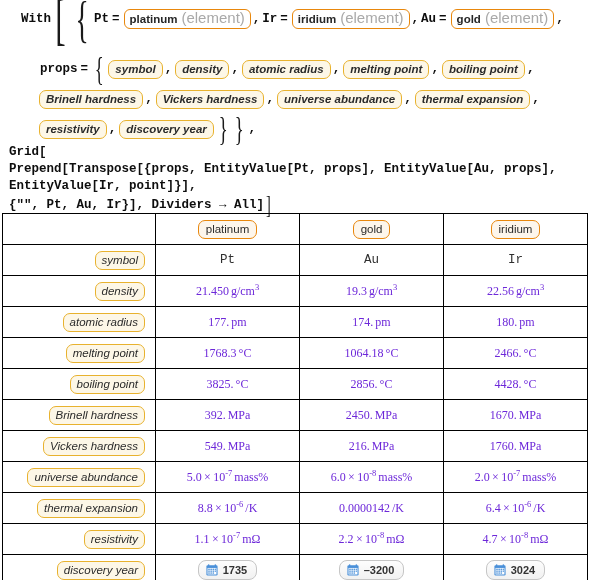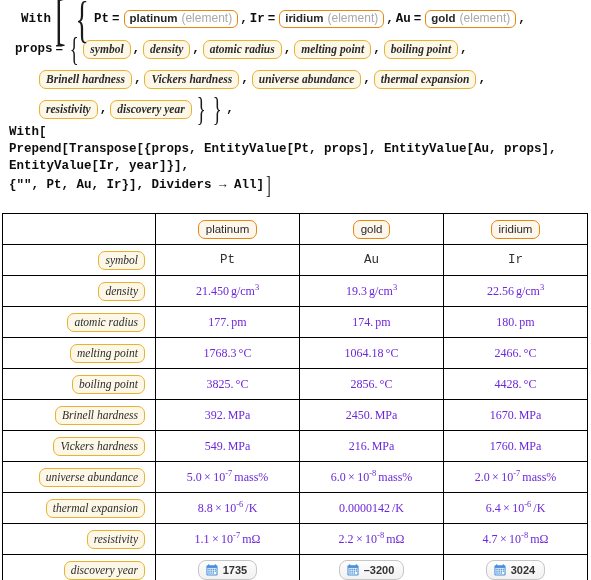--- a/index.html
+++ b/index.html
@@ -70,34 +70,34 @@
   }
   .entity-chip .ent-name {
     font-family: "Liberation Sans", sans-serif;
     font-weight: bold;
     font-size: 11.5px;
     color: #262626;
   }
   .entity-chip .ent-type {
     font-family: "Liberation Sans", sans-serif;
     font-weight: normal;
-    font-size: 12px;
+    font-size: 15px;
     color: #a9a9a9;
     margin-left: 4px;
   }
 
   
   .prop-chip {
     display: inline-block;
     border: 1px solid #e8b22e;
     border-radius: 7px;
     background: #fdf7e7;
     padding: 1px 6px 2px 6px;
     margin: 0 1px;
-    font-family: Liberation Serif, serif;
+    font-family: Liberation Sans, sans-serif;
     font-style: italic;
     font-size: 11.5px;
     color: #2b2b2b;
     line-height: 14px;
     white-space: nowrap;
   }
   
   .head-chip {
     display: inline-block;
     border: 1px solid #e8870c;
@@ -198,21 +198,21 @@
     <span class="comma">,</span>
     <span class="kw">Au</span>
     <span class="eq">=</span>
     <span class="entity-chip">
       <span class="ent-name">gold</span>
       <span class="ent-type">(element)</span>
     </span>
     <span class="comma">,</span>
   </div>
 
-  <div class="code-line" style="padding-left:15px;">
+  <div class="code-line" style="padding-left:40px;margin-top:20px;">
     <span class="kw">props</span>
     <span class="eq">=</span>
     <span class="bigbracket br-cu-34">{</span>
     <span class="prop-chip">symbol</span>
     <span class="comma">,</span>
     <span class="prop-chip">density</span>
     <span class="comma">,</span>
     <span class="prop-chip">atomic radius</span>
     <span class="comma">,</span>
     <span class="prop-chip">melting point</span>
@@ -234,23 +234,23 @@
 
   <div class="code-line" style="padding-left:38px;">
     <span class="prop-chip">resistivity</span>
     <span class="comma">,</span>
     <span class="prop-chip">discovery year</span>
     <span class="bigbracket br-cu-34">}</span>
     <span class="bigbracket br-cu-34">}</span>
     <span class="comma">,</span>
   </div>
 
-  <div class="code-line plain">With[</div>
+  <div class="code-line plain">Grid[</div>
   <div class="code-line plain">  Prepend[Transpose[{props, EntityValue[Pt, props], EntityValue[Au, props],</div>
-  <div class="code-line plain">      EntityValue[Ir, year]}],</div>
+  <div class="code-line plain">      EntityValue[Ir, point]}],</div>
   <div class="code-line plain" style="display:flex;align-items:center;">
     <span style="font-family:'Liberation Mono',monospace;font-weight:bold;font-size:12.5px;">   {"", Pt, Au, Ir}], Dividers → All]</span>
     <span class="bigbracket br-sq-26">]</span>
   </div>
 </div>
 
 <table id="result-table">
   <colgroup>
     <col class="col-label">
       <col class="col-val">

